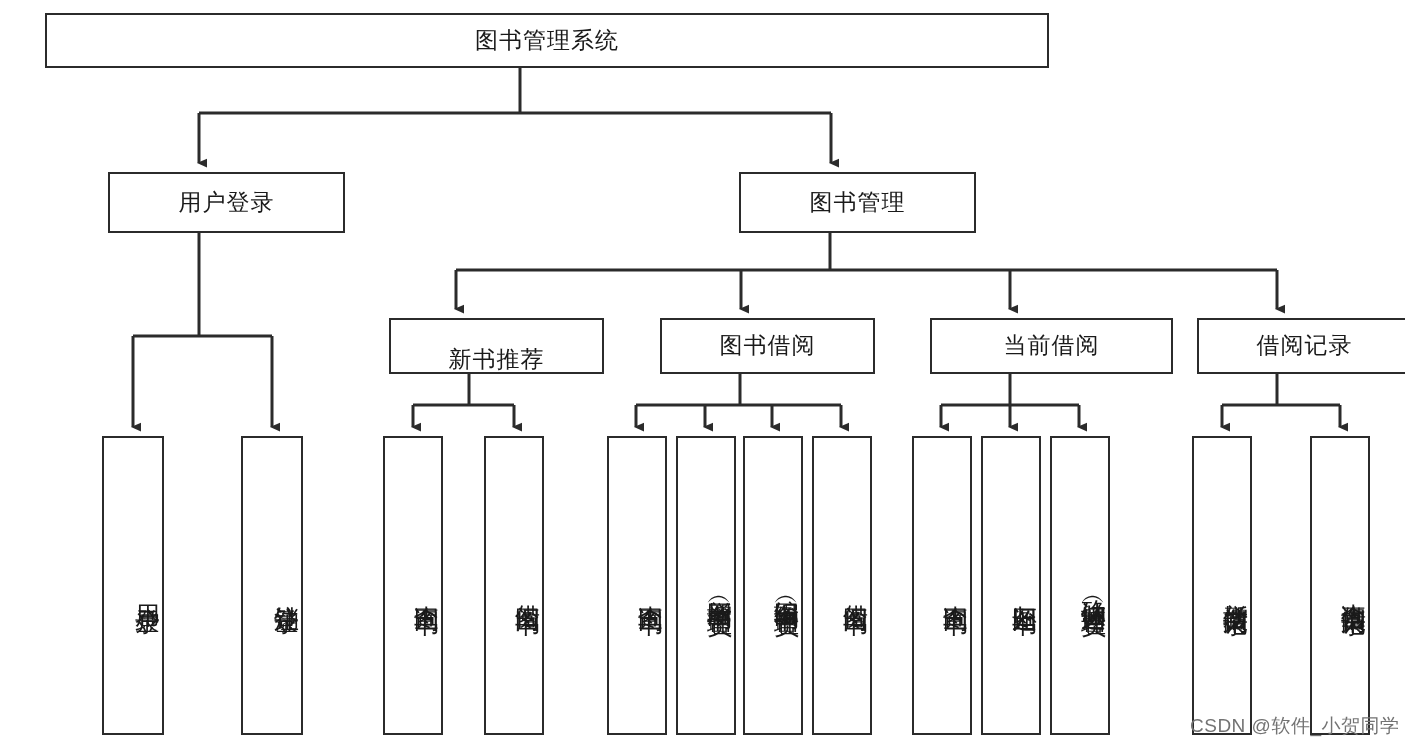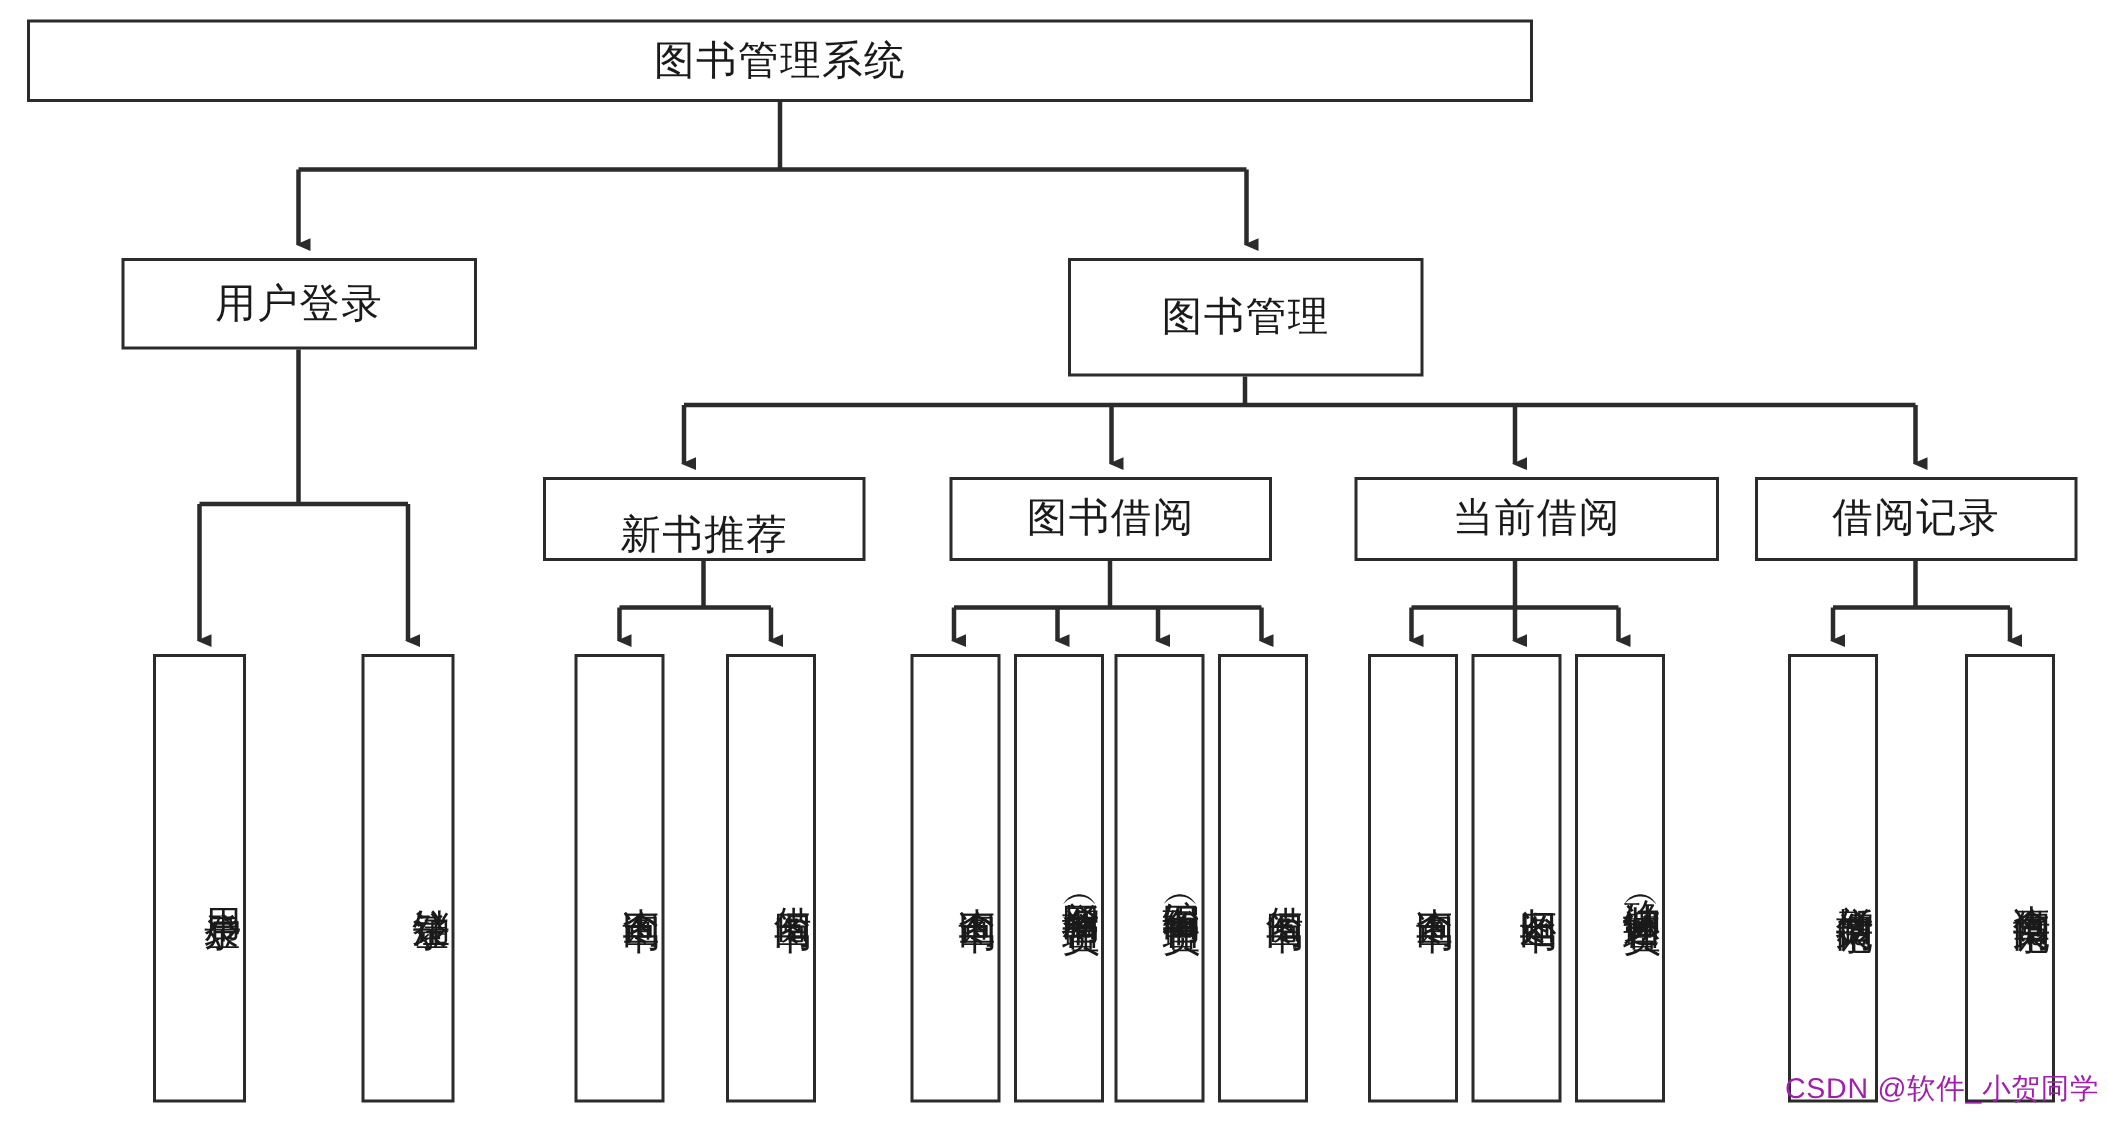--- a/index.html
+++ b/index.html
@@ -16,23 +16,24 @@
     position:absolute;
     box-sizing:border-box;
     border:2px solid #2b2b2b;
     background:#ffffff;
     display:flex;
     align-items:center;
     justify-content:center;
     color:#1a1a1a;
   }
   .node.horiz{
-    font-size:27px;
+    font-size:23px;
     letter-spacing:1px;
     line-height:1.1;
+    margin-left:27px;
   }
   .node.vert{
     writing-mode:vertical-rl;
     text-orientation:upright;
     font-size:25px;
     line-height:1.12;
     letter-spacing:2px;
     align-items:flex-start;
     justify-content:center;
     padding-top:6px;
@@ -44,21 +45,21 @@
     white-space:nowrap;
   }
   #edges{
     position:absolute;
     left:0;top:0;
     width:1405px;height:747px;
     pointer-events:none;
   }
   .watermark{
     position:absolute;
-    color:#a21caf;
+    color:#737373;
     font-size:19px;
     letter-spacing:0.5px;
     white-space:nowrap;
     user-select:none;
   }
 </style>
 </head>
 <body>
 
 <div id="canvas">
@@ -114,21 +115,21 @@
   </svg>
 
   <div class="node horiz" style="left:18px; top:13px; width:1004px; height:55px;">
     <span class="label">图书管理系统</span>
   </div>
 
   <div class="node horiz" style="left:81px; top:172px; width:237px; height:61px;">
     <span class="label">用户登录</span>
   </div>
 
-  <div class="node horiz" style="left:712px; top:172px; width:237px; height:79px;">
+  <div class="node horiz" style="left:712px; top:172px; width:237px; height:61px;">
     <span class="label">图书管理</span>
   </div>
 
   <div class="node horiz" style="left:362px; top:318px; width:215px; height:56px;align-items:flex-end;">
     <span class="label">新书推荐</span>
   </div>
 
   <div class="node horiz" style="left:633px; top:318px; width:215px; height:56px;">
     <span class="label">图书借阅</span>
   </div>

